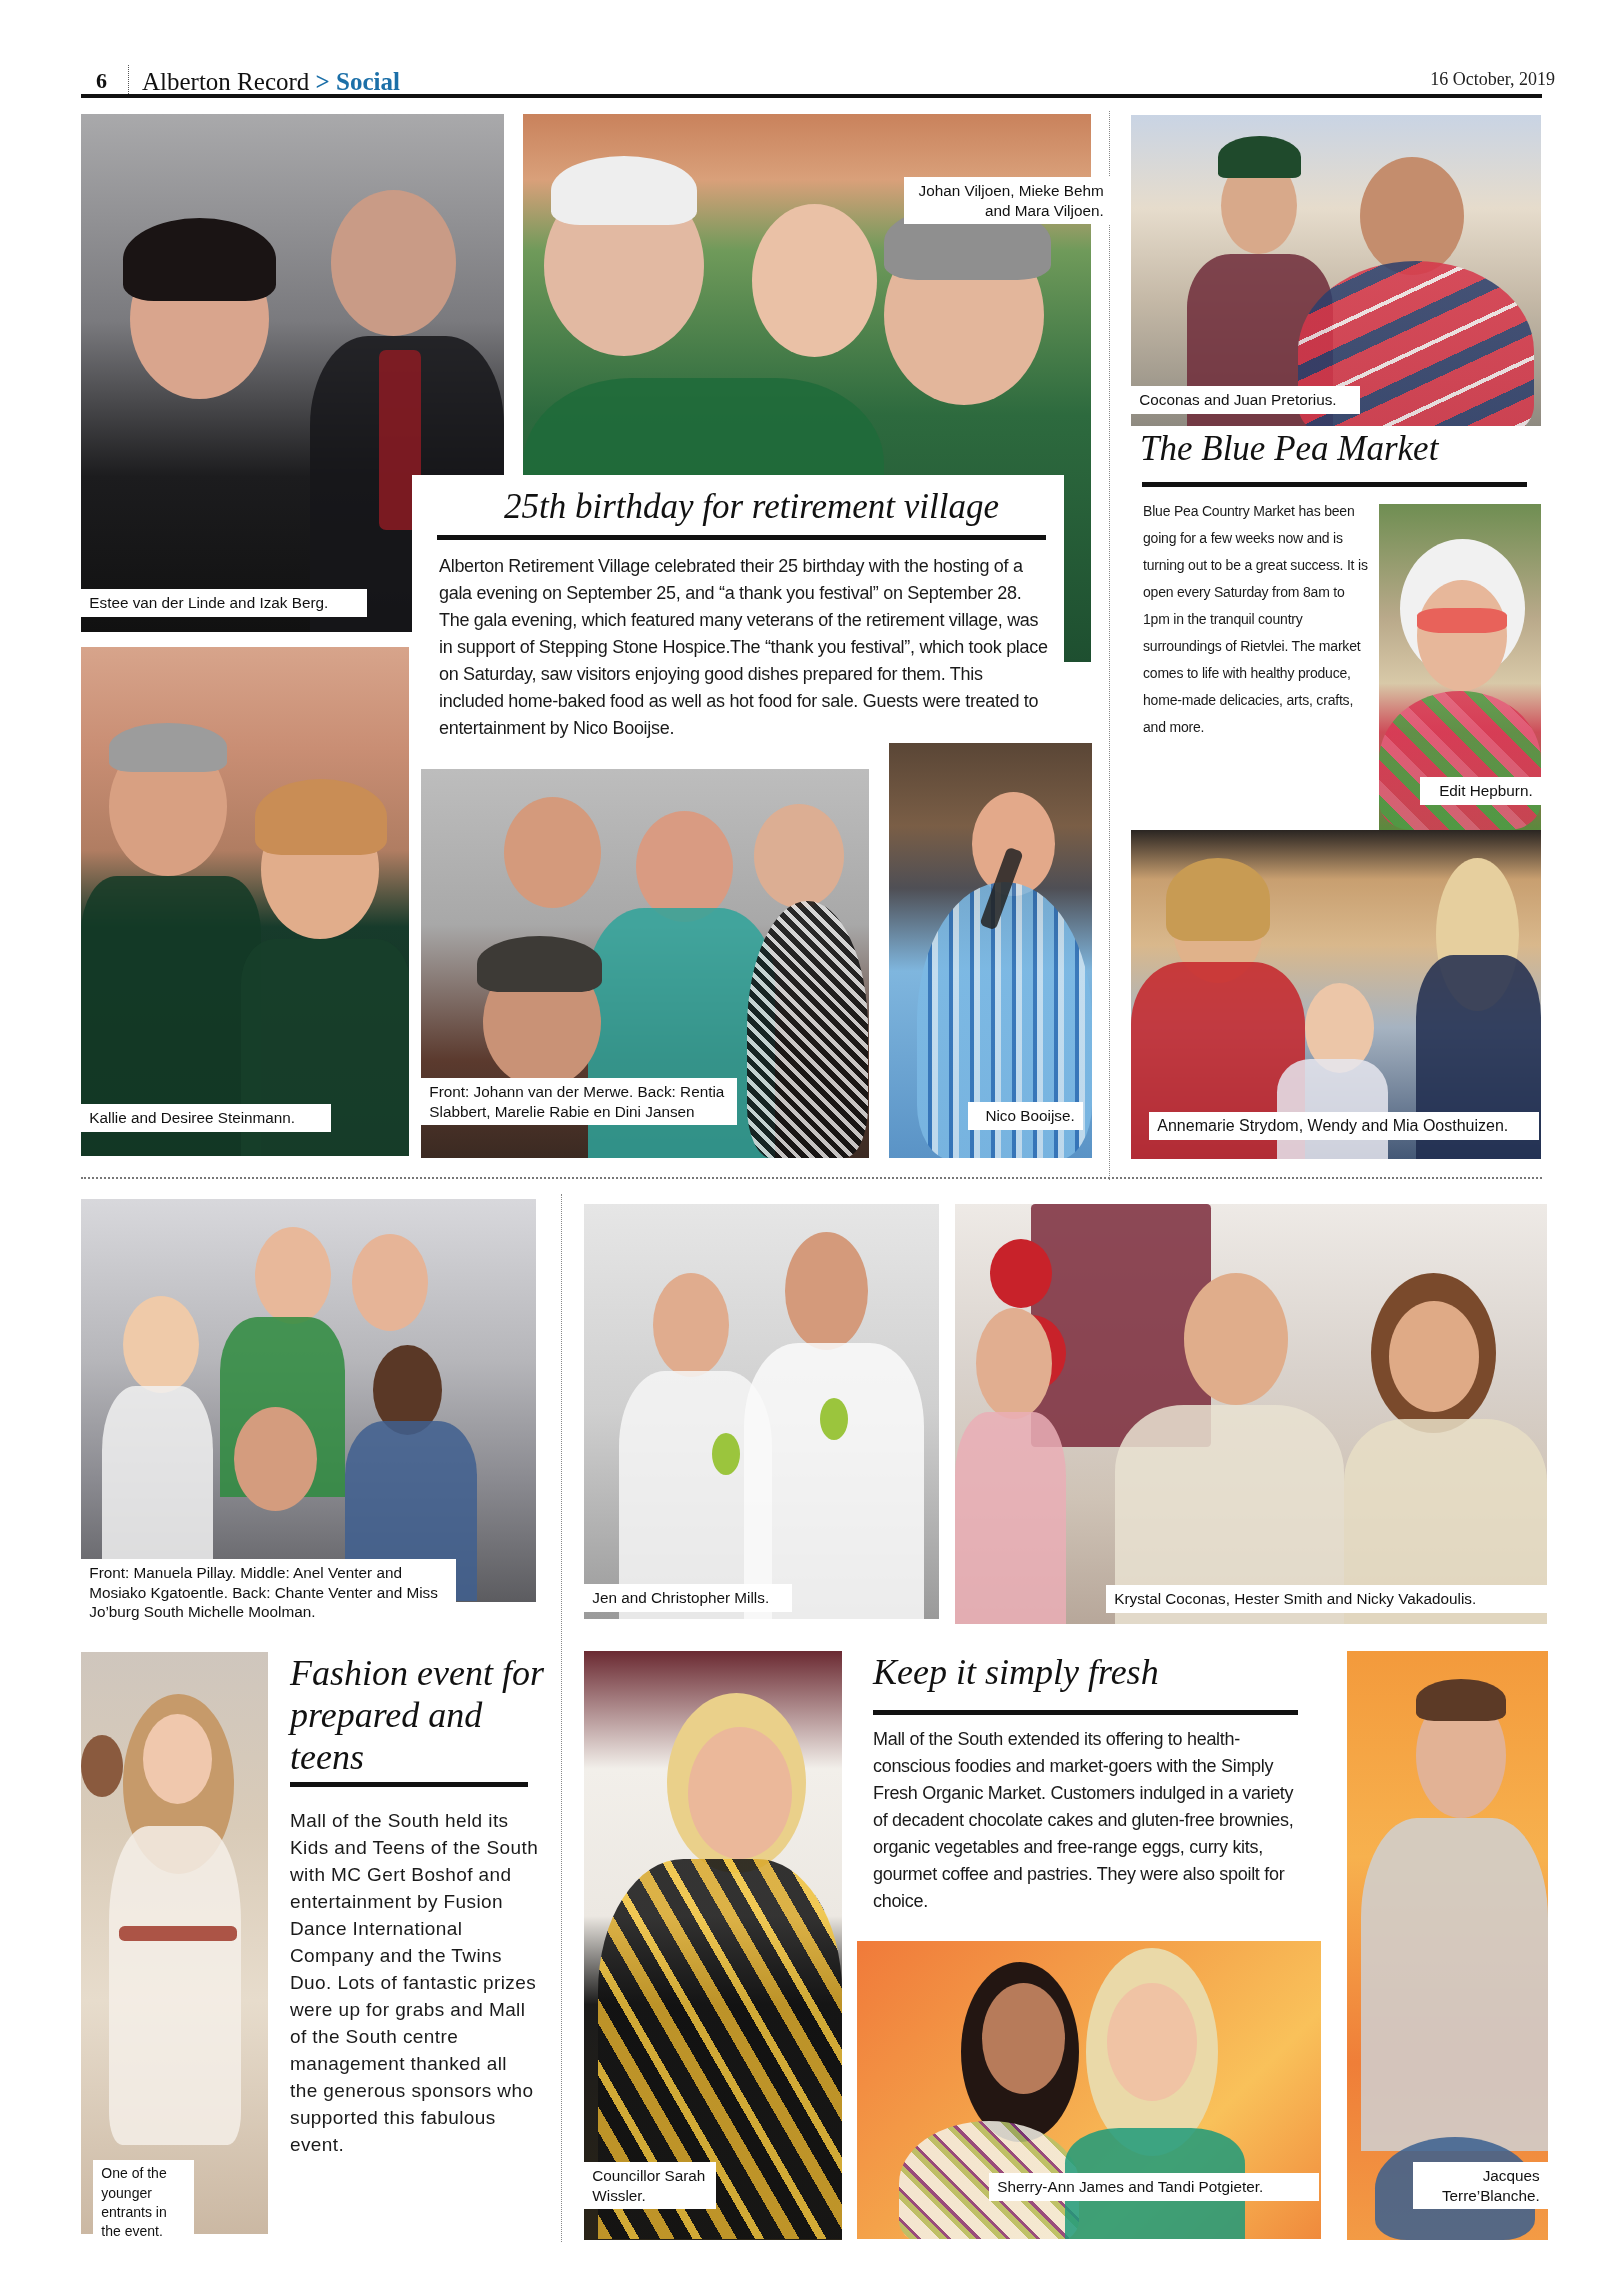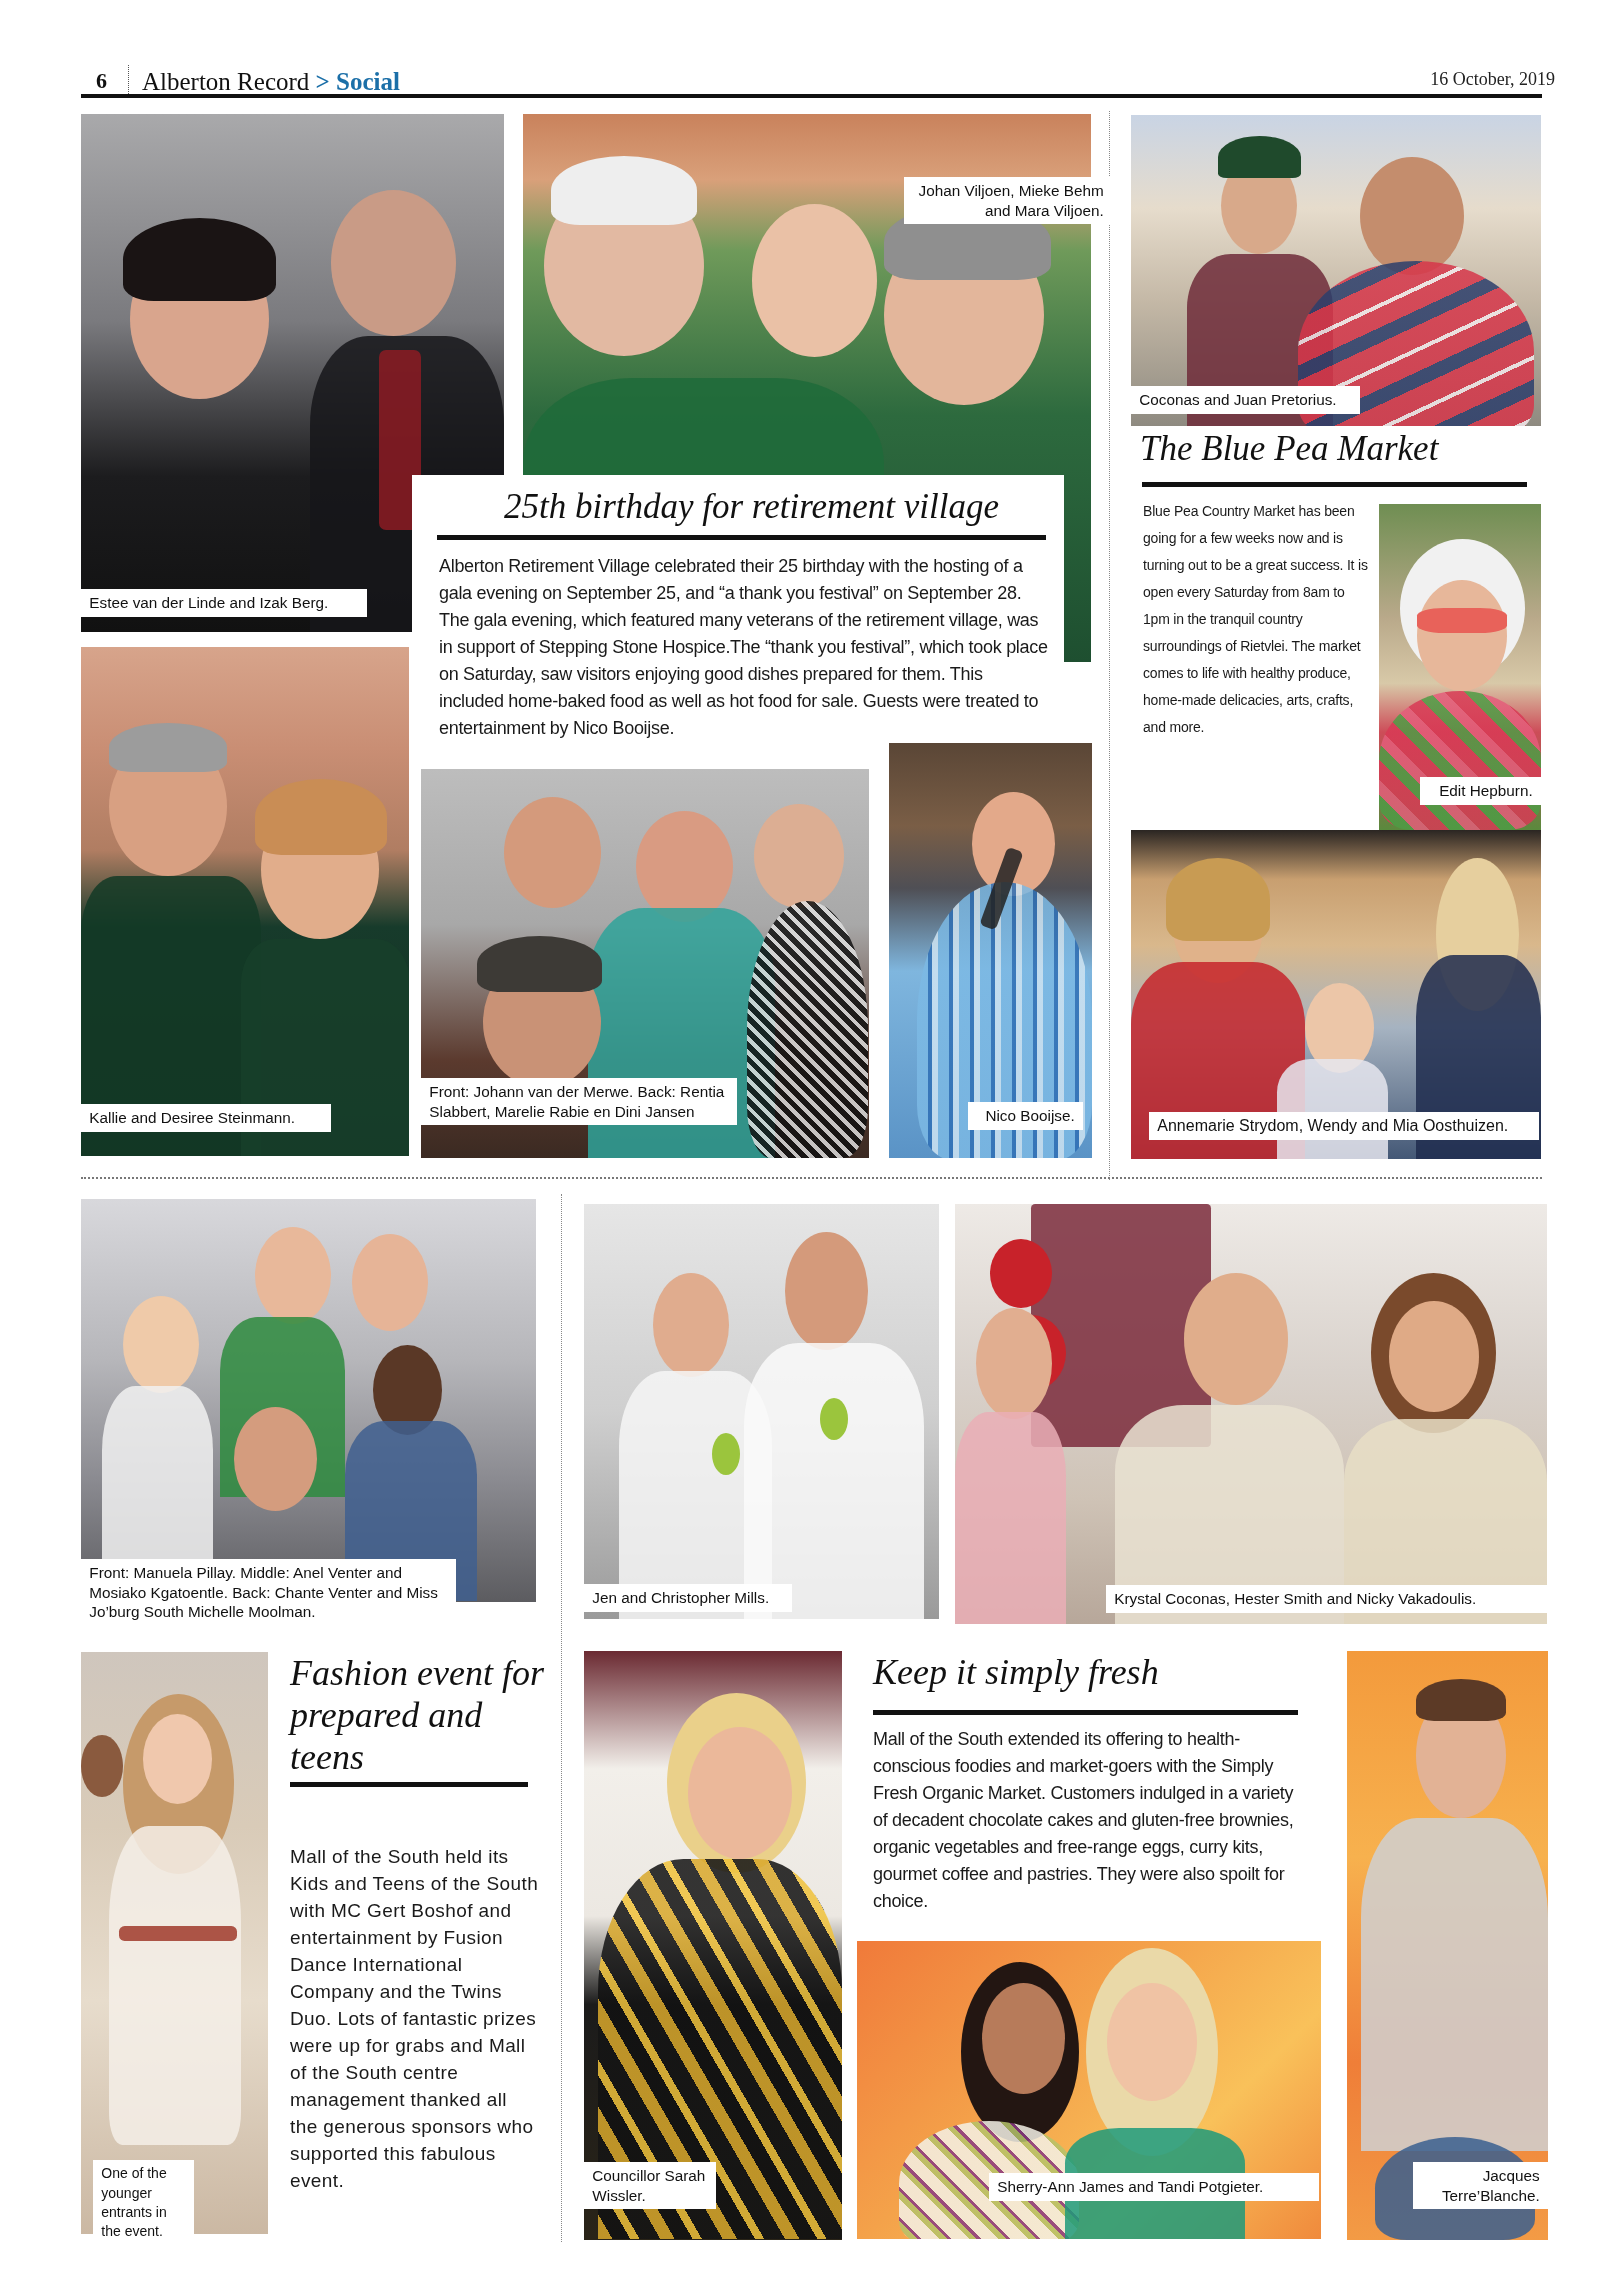--- a/index.html
+++ b/index.html
@@ -181,21 +181,21 @@
   <div class="head" style="left:0; top:83px; width:42px; height:62px; background:#8a5a3e;"></div>
   <div class="head" style="left:42px; top:42px; width:111px; height:180px; background:#c69a6a;"></div>
   <div class="head" style="left:62px; top:62px; width:69px; height:90px; background:#f0c8ad;"></div>
   <div class="fig" style="left:28px; top:174px; width:132px; height:319px; background:#f4efe8; border-radius:30% 30% 10% 10%;"></div>
   <div class="fig" style="left:38px; top:274px; width:118px; height:15.3px; background:#a03a2a; border-radius:5.6px;"></div>
 </div>
 <div class="cap" style="left:93px; top:2160px; width:101px; font-size:14px;">One of the younger entrants in the event.</div>
 
 <div class="headline" style="left:290px; top:1652px; font-size:36px; width:264px; line-height:42px;">Fashion event for prepared and teens</div>
 <div class="hl-rule" style="left:290px; top:1782px; width:238px;"></div>
-<div class="body body-wide" style="left:290px; top:1807px; width:250px;margin-top:36px;">Mall of the South held its Kids and Teens of the South with MC Gert Boshof and entertainment by Fusion Dance International Company and the Twins Duo. Lots of fantastic prizes were up for grabs and Mall of the South centre management thanked all the generous sponsors who supported this fabulous event.</div>
+<div class="body body-wide" style="left:290px; top:1807px; width:250px;">Mall of the South held its Kids and Teens of the South with MC Gert Boshof and entertainment by Fusion Dance International Company and the Twins Duo. Lots of fantastic prizes were up for grabs and Mall of the South centre management thanked all the generous sponsors who supported this fabulous event.</div>
 
 <div class="photo" style="left:584px; top:1651px; width:258px; height:589px; background:linear-gradient(180deg,#6b2a32 0%,#f2efea 20%,#ece8e2 45%,#1b1b1b 60%,#2a2418 100%);">
   <div class="head" style="left:83px; top:42px; width:139px; height:180px; background:#ead08a;"></div>
   <div class="head" style="left:104px; top:76px; width:104px; height:132px; background:#ebb89a;"></div>
   <div class="fig" style="left:14px; top:208px; width:244px; height:380px; background:repeating-linear-gradient(60deg,#d9a82b 0 12.5px,#111 12.5px 28px,#f0c23b 28px 36px,#141414 36px 54px); border-radius:35% 35% 0 0;"></div>
 </div>
 <div class="cap" style="left:584px; top:2162px; width:132px;">Councillor Sarah Wissler.</div>
 
 <div class="headline" style="left:873px; top:1652px; font-size:36px; width:430px;">Keep it simply fresh</div>
 <div class="hl-rule" style="left:873px; top:1710px; width:425px;"></div>

